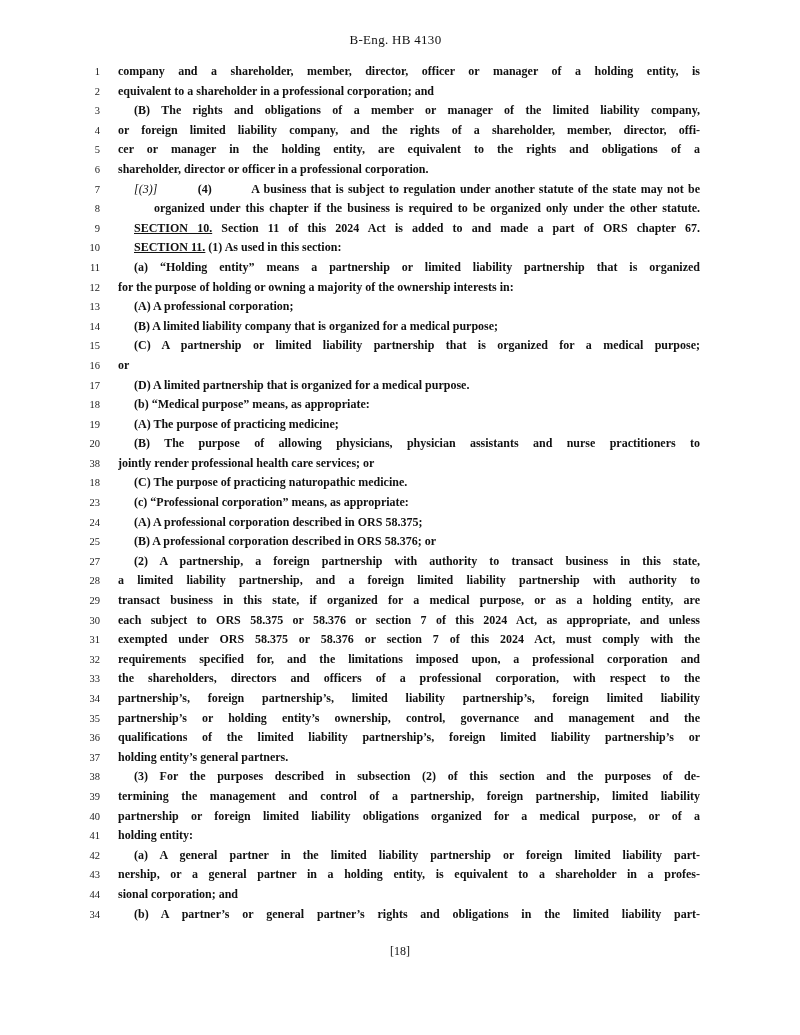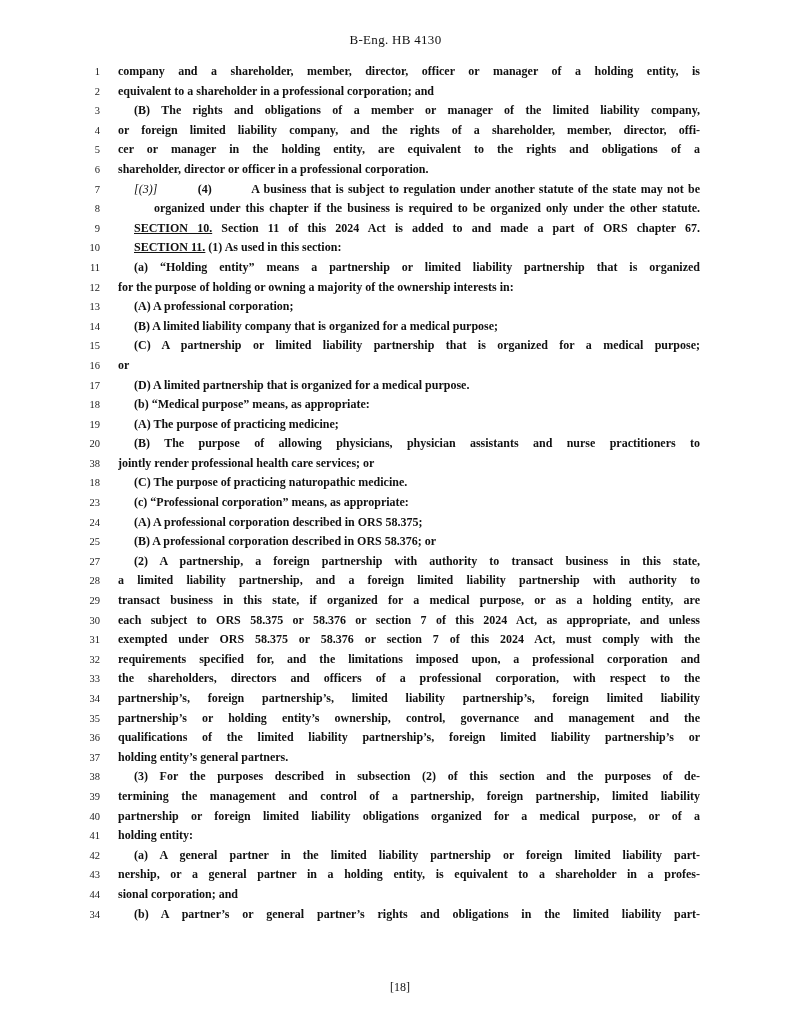--- a/index.html
+++ b/index.html
@@ -63,21 +63,21 @@
   }
   .txt.indent {
     text-indent: 16px;
   }
   .seg-bold { font-weight: 700; margin-top: 48px; }
   .seg-roman { font-weight: 700; margin-left: 36px; }
   .seg-italic { font-weight: 400; font-style: italic; }
   .seg-bold-underline { font-weight: 700; text-decoration: underline; }
   .doc-footer {
     position: absolute;
-    top: 980px;
+    top: 944px;
     left: 0;
     width: 800px;
     text-align: center;
     font-size: 12px;
     font-weight: 400;
   }
 </style>
 </head>
 <body>
 

